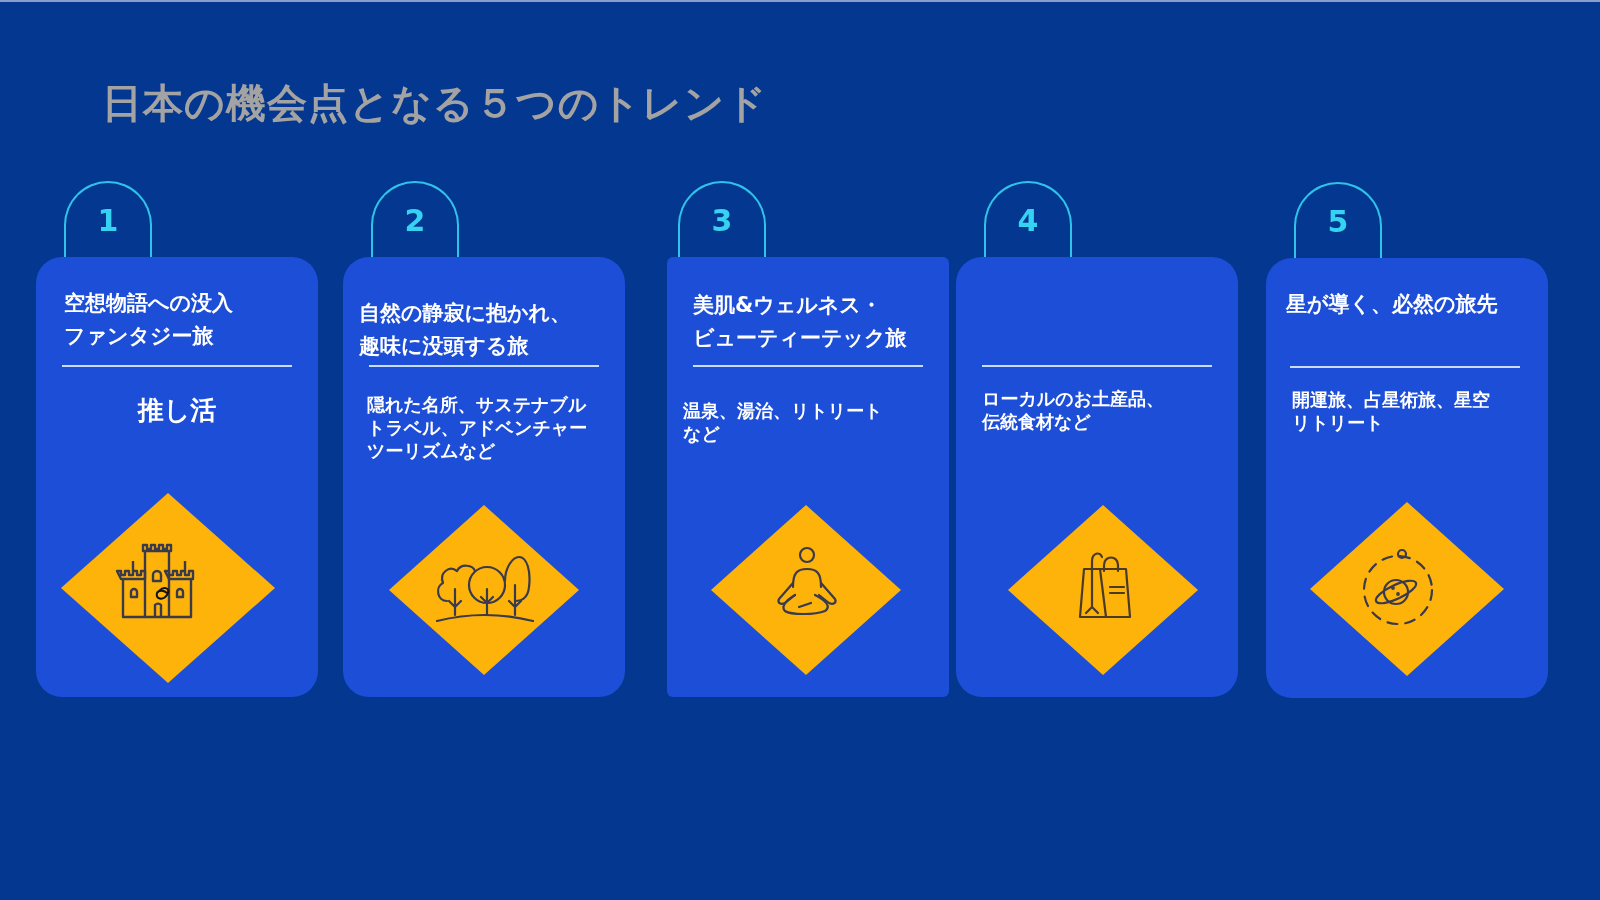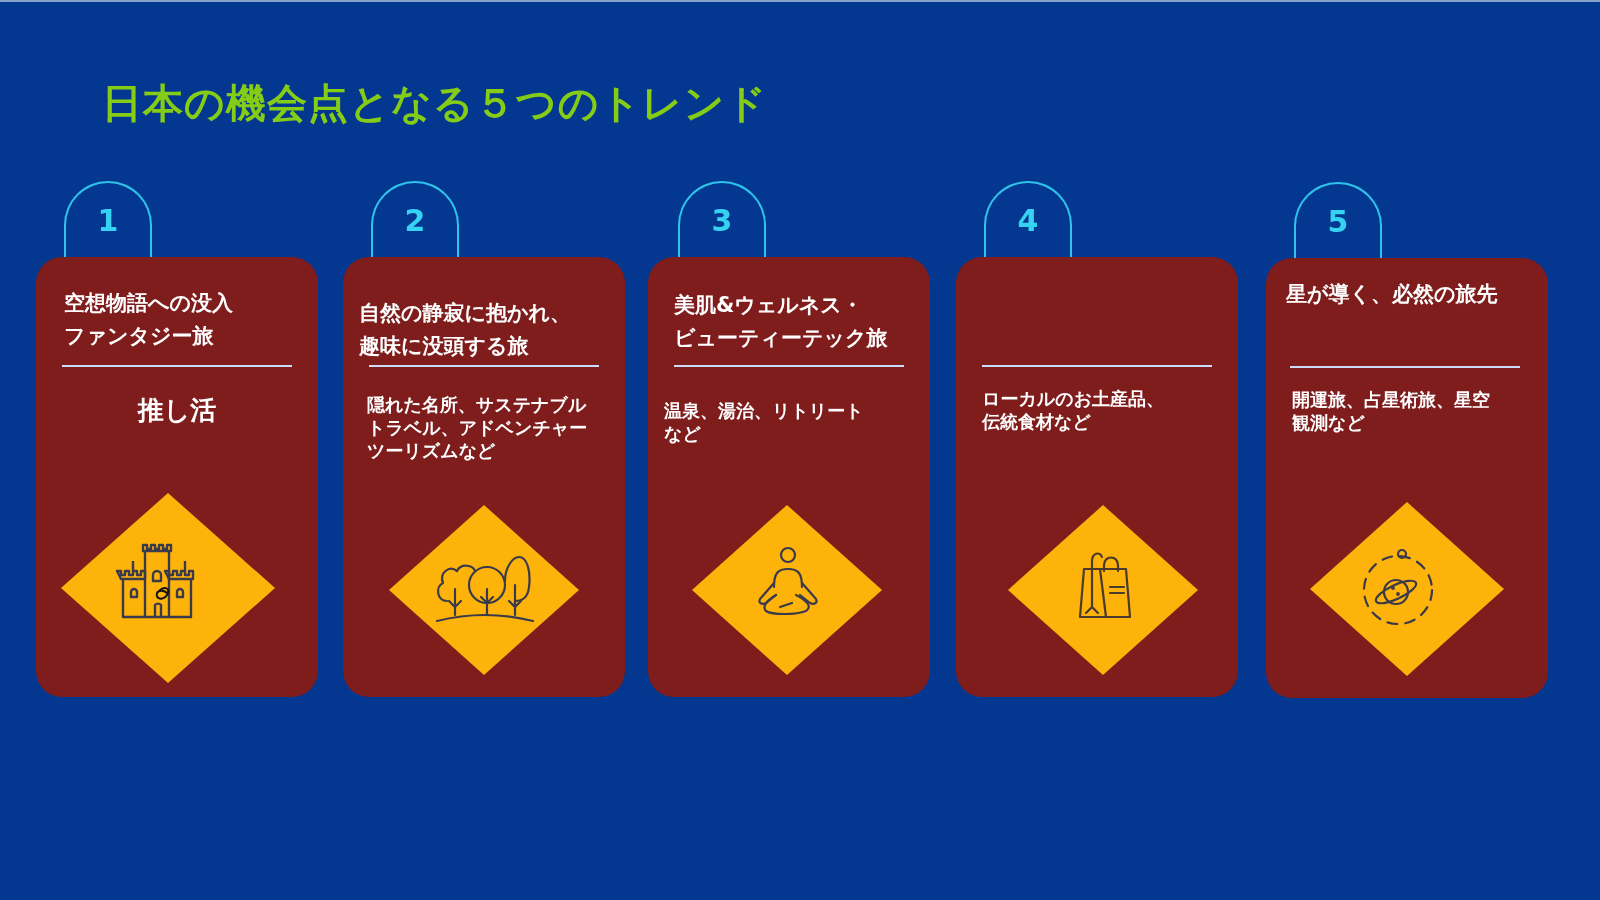--- a/index.html
+++ b/index.html
@@ -7,35 +7,35 @@
     width: 1600px; height: 900px; overflow: hidden;
     background: #04378f;
     font-family: "DejaVu Sans", "Liberation Sans", sans-serif;
     position: relative;
     color: #ffffff;
   }
   .topline { position: absolute; left: 0; top: 0; width: 1600px; height: 2px; background: #8aa0cc; }
   .slide-title {
     position: absolute; left: 102px; top: 76px;
     font-size: 40px; font-weight: bold; letter-spacing: 1px;
-    color: #84cc16; white-space: nowrap;
+    color: #a3a3a3; white-space: nowrap;
   }
   .tab {
     position: absolute; width: 88px; height: 76px;
     border: 2px solid #2fc3ea; border-bottom: none;
     border-radius: 44px 44px 0 0;
     box-sizing: border-box;
   }
   .tab-num {
     position: absolute; left: 0; right: 0; top: 20px;
     text-align: center; font-size: 30px; font-weight: bold; color: #35d2f2;
   }
   .card {
     position: absolute; top: 257px; width: 282px; height: 440px;
-    background: #7f1d1d; border-radius: 26px;
+    background: #1d4ed8; border-radius: 26px;
   }
   .card-title {
     position: absolute; font-size: 21px; font-weight: bold; line-height: 33px;
     color: #ffffff; white-space: pre-line;
   }
   .card-rule {
     position: absolute; height: 2px; background: #c9dcfb; width: 230px;
   }
   .card-desc {
     position: absolute; font-size: 18px; font-weight: bold; line-height: 23px;
@@ -111,21 +111,21 @@
         <path d="M126,110 v-30 M120,96 l6,6 l6,-6"></path>
         <path d="M48,116 q48,-12 96,0"></path>
       </g>
     </svg>
   </div>
 </div>
 
 <div class="tab" style="left:678px; top:181px;">
   <div class="tab-num">3</div>
 </div>
-<div class="card" style="left:648px;">
+<div class="card" style="left:667px;border-radius:6px;">
   <div class="card-title" style="left:26px; top:32px;">美肌&amp;ウェルネス・
 ビューティーテック旅</div>
   <div class="card-rule" style="left:26px; top:108px;"></div>
   <div class="card-desc" style="left:16px; top:134px;margin-top:8px;">温泉、湯治、リトリート
 など</div>
   <div class="diamond-wrap" style="left:44px; top:248px;">
     <svg width="190" height="170" viewBox="0 0 190 170">
       <polygon points="95,0 190,85 95,170 0,85" fill="#feb30a"></polygon>
       <g fill="none" stroke="#3a3a4a" stroke-width="2.2" stroke-linecap="round" stroke-linejoin="round">
         <circle cx="96" cy="50" r="7"></circle>
@@ -158,24 +158,24 @@
         <path d="M102,82 h14 M102,88 h14"></path>
       </g>
     </svg>
   </div>
 </div>
 
 <div class="tab" style="left:1294px; top:182px;">
   <div class="tab-num">5</div>
 </div>
 <div class="card" style="left:1266px; top:258px;">
-  <div class="card-title" style="left:20px; top:20px;">星が導く、必然の旅先</div>
+  <div class="card-title" style="left:20px; top:30px;">星が導く、必然の旅先</div>
   <div class="card-rule" style="left:24px; top:108px;"></div>
   <div class="card-desc" style="left:26px; top:130px;">開運旅、占星術旅、星空
-観測など</div>
+リトリート</div>
   <div class="diamond-wrap" style="left:44px; top:244px;">
     <svg width="194" height="174" viewBox="0 0 194 174">
       <polygon points="97,0 194,87 97,174 0,87" fill="#feb30a"></polygon>
       <g fill="none" stroke="#3a3a4a" stroke-width="2.2" stroke-linecap="round" stroke-linejoin="round">
         <circle cx="88" cy="88" r="34" stroke-dasharray="10 8"></circle>
         <circle cx="92" cy="52" r="4"></circle>
         <circle cx="86" cy="90" r="12"></circle>
         <ellipse cx="86" cy="90" rx="22" ry="7" transform="rotate(-25 86 90)"></ellipse>
         <circle cx="83" cy="86" r="0.8"></circle>
         <circle cx="88" cy="92" r="0.8"></circle>

